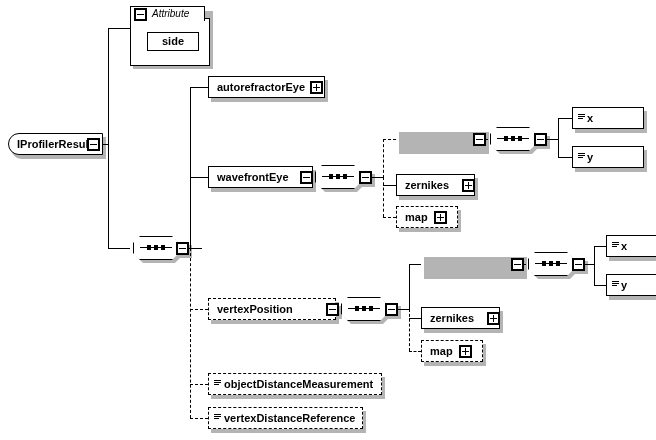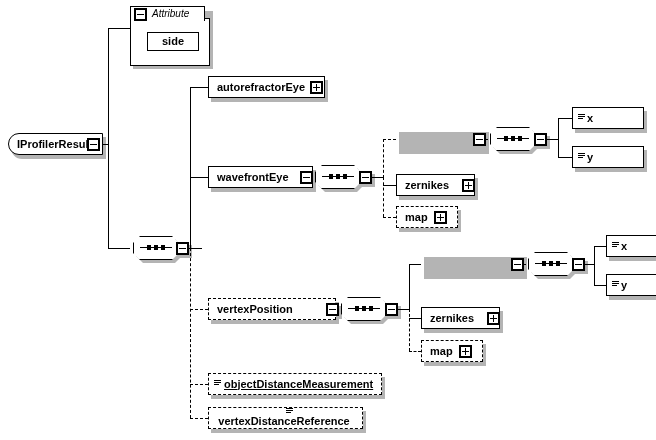--- a/index.html
+++ b/index.html
@@ -389,25 +389,25 @@
   <div class="toggle-shadow" style="left:462px;top:348px;"></div>
   <div class="toggle plus" style="left:459px;top:345px;"></div>
 
   <div class="shadow" style="left:211px;top:377px;width:174px;height:22px;"></div>
   <div class="node dashed" style="left:208px;top:373px;width:174px;height:22px;">
     <span class="stype">
         <i></i>
         <i></i>
         <i></i>
       </span>
-    <span class="label" style="padding-left:5px;text-decoration:underline;">objectDistanceMeasurement</span>
+    <span class="label" style="padding-left:5px;">objectDistanceMeasurement</span>
   </div>
 
   <div class="shadow" style="left:211px;top:411px;width:155px;height:22px;"></div>
-  <div class="node dashed" style="left:208px;top:407px;width:155px;height:22px;flex-direction:column;">
+  <div class="node dashed" style="left:208px;top:407px;width:155px;height:22px;">
     <span class="stype">
         <i></i>
         <i></i>
         <i></i>
       </span>
     <span class="label" style="padding-left:5px;">vertexDistanceReference</span>
   </div>
 
 </div>
 

